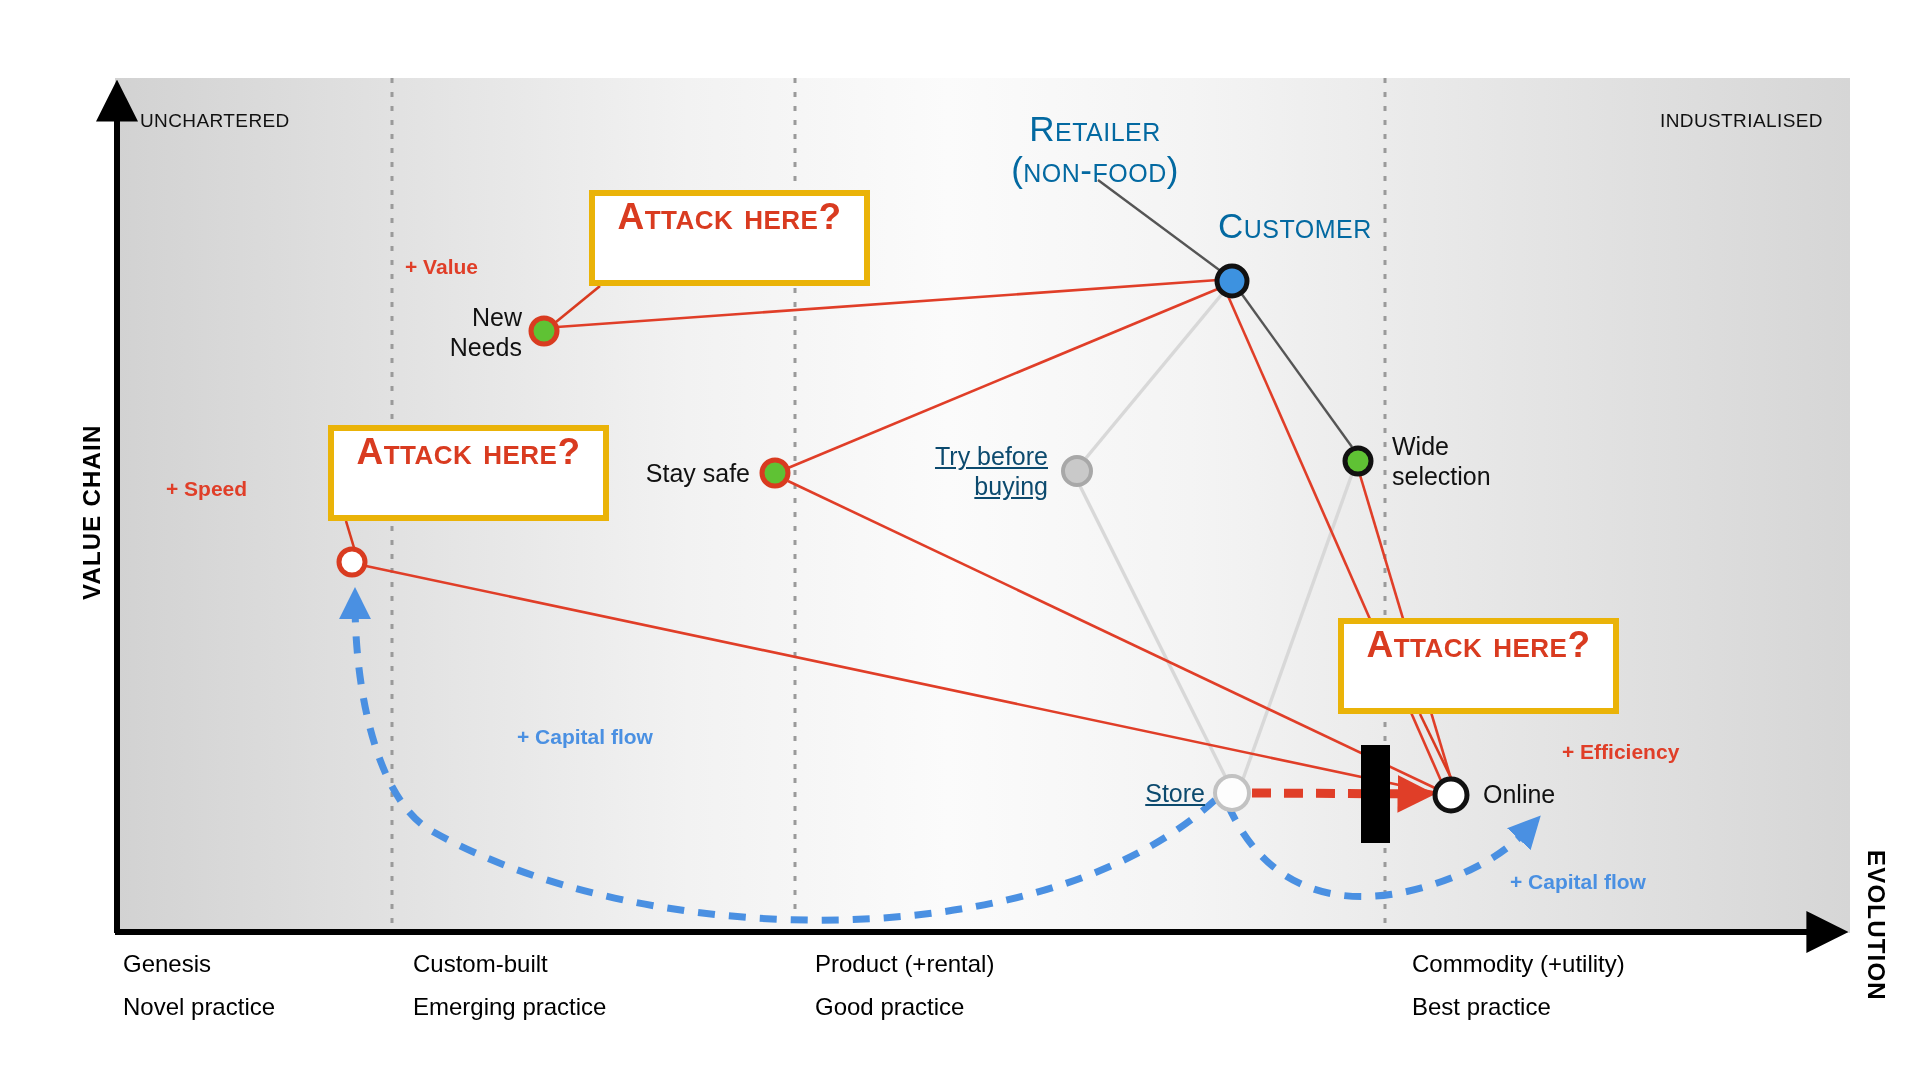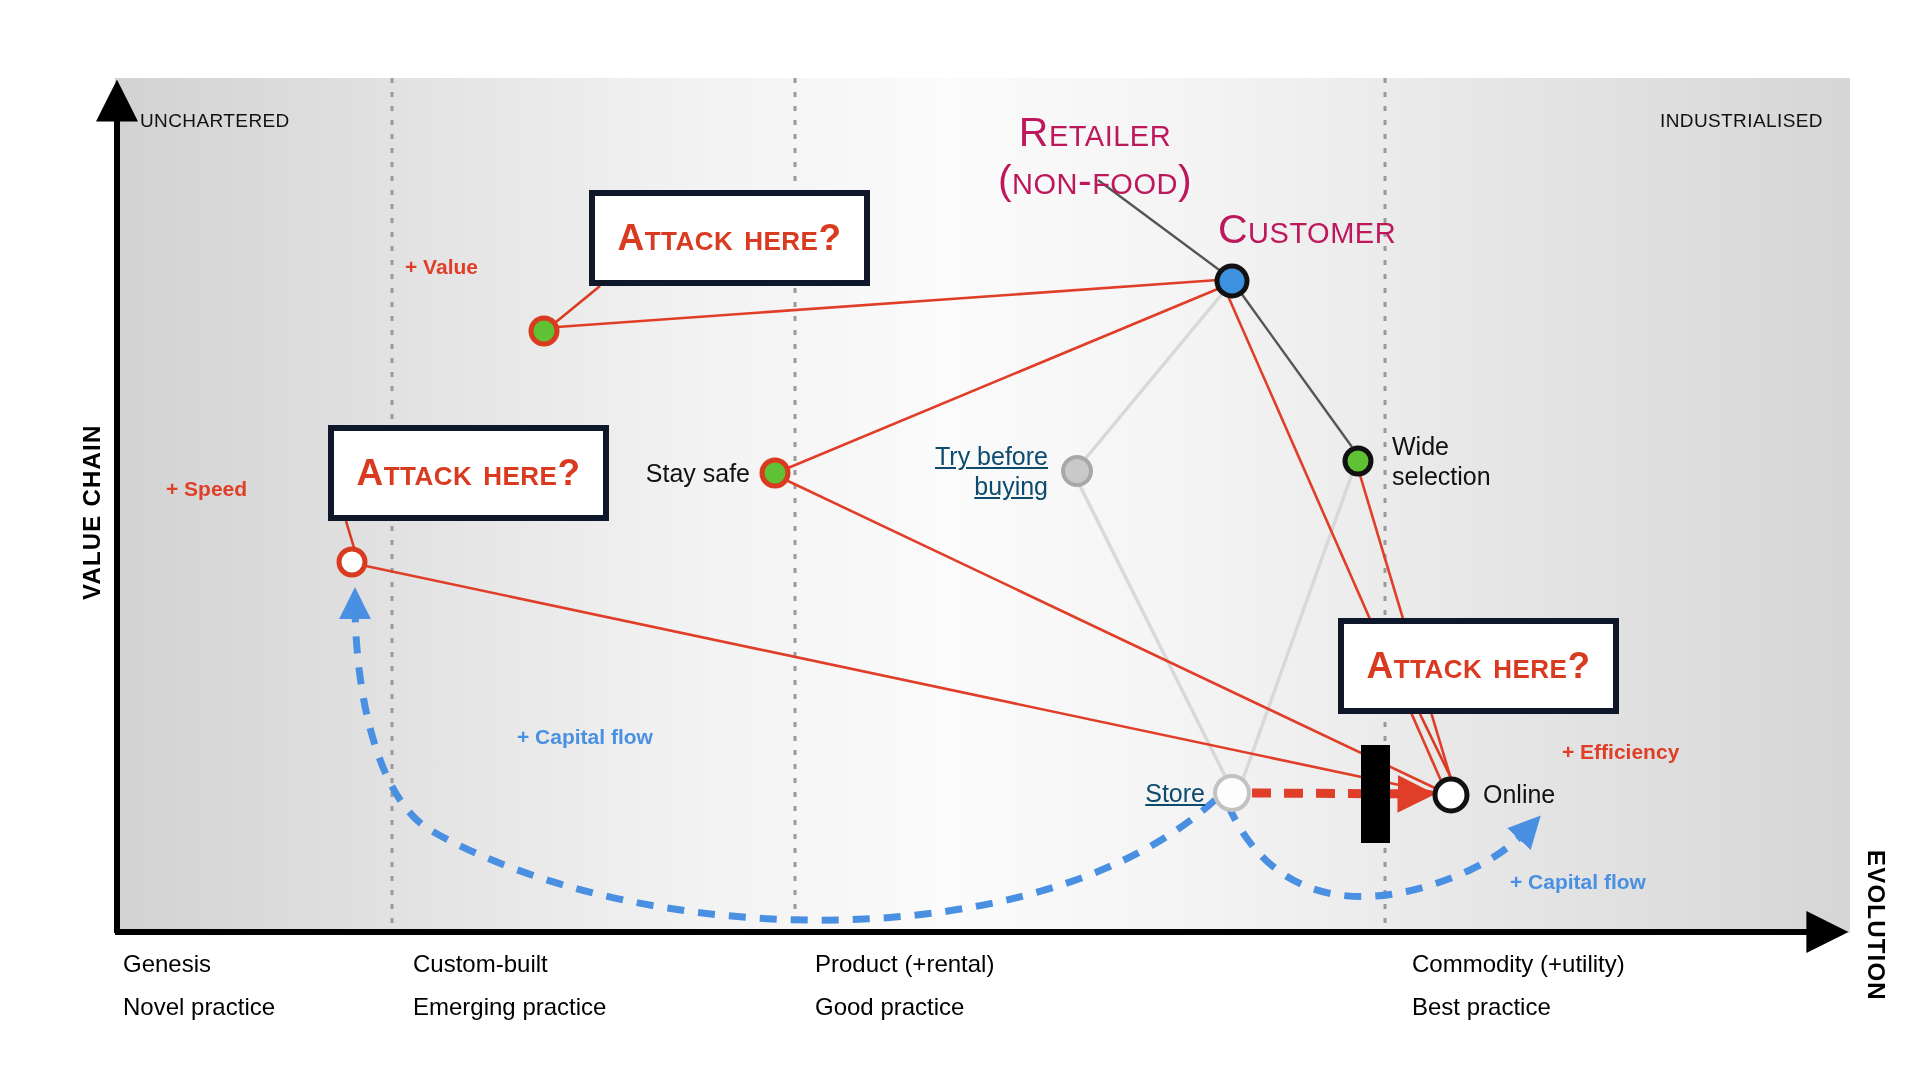--- a/index.html
+++ b/index.html
@@ -63,44 +63,44 @@
     font-size: 25px;
     color: #111111;
   }
   .node-label.past {
     color: #0c4a6e;
     text-decoration: underline;
   }
   .node-label.right { text-align: right; }
   
   .smallcaps {
-    font-size: 41px;
-    color: #be185d;
+    font-size: 35px;
+    color: #0369a1;
     font-variant: small-caps;
     letter-spacing: 0.5px;
   }
   
   .note-red {
     font-size: 21px;
     font-weight: 700;
     color: #e03e28;
   }
   .note-blue {
     font-size: 21px;
     font-weight: 700;
     color: #4a90e2;
   }
   
   .callout {
     position: absolute;
     background: #ffffff;
-    border: 6px solid #0f172a;
+    border: 6px solid #eab308;
     box-sizing: border-box;
     display: flex;
-    align-items: center;
+    align-items: flex-start;
     justify-content: center;
   }
   .callout span {
     font-size: 37px;
     color: #d93b20;
     font-variant: small-caps;
     font-weight: 600;
     letter-spacing: 0.5px;
     white-space: pre;
   }
@@ -226,20 +226,22 @@
   <div class="txt stage-caption" style="left:815px; top:993px;">Good practice</div>
 
   <div class="txt stage-caption" style="left:1412px; top:950px;">Commodity (+utility)</div>
   <div class="txt stage-caption" style="left:1412px; top:993px;">Best practice</div>
 
   <div class="txt smallcaps" style="left:985px; top:108px; text-align:center; width:220px;">Retailer
 (non-food)</div>
 
   <div class="txt smallcaps" style="left:1218px; top:205px;">Customer</div>
 
+  <div class="txt node-label right" style="left:370px; top:303px; width:152px;">New
+Needs</div>
 
   <div class="txt node-label right" style="left:560px; top:459px; width:190px;">Stay safe</div>
 
   <div class="txt node-label past right" style="left:878px; top:442px; width:170px;">Try before
 buying</div>
 
   <div class="txt node-label" style="left:1392px; top:432px;">Wide
 selection</div>
 
 

